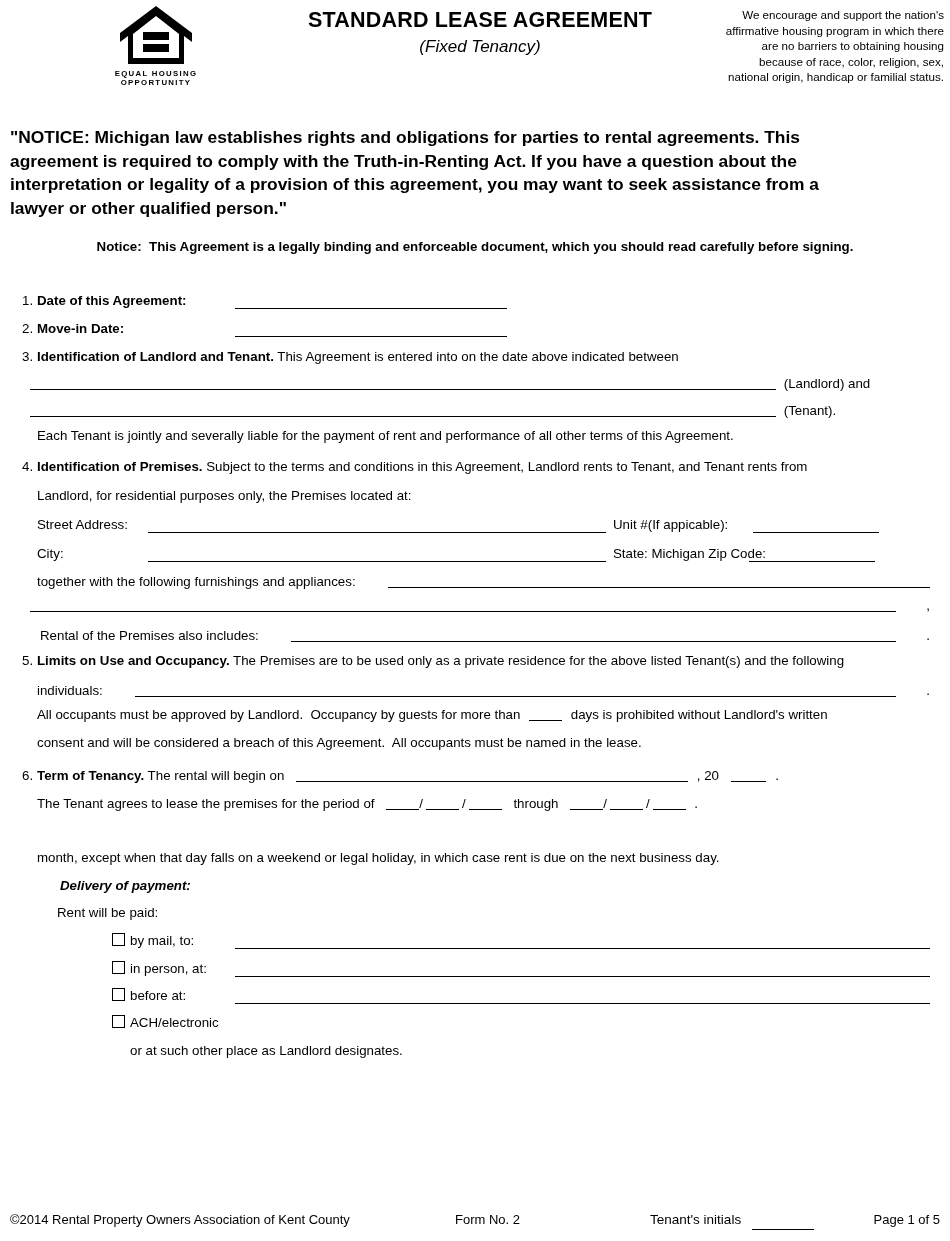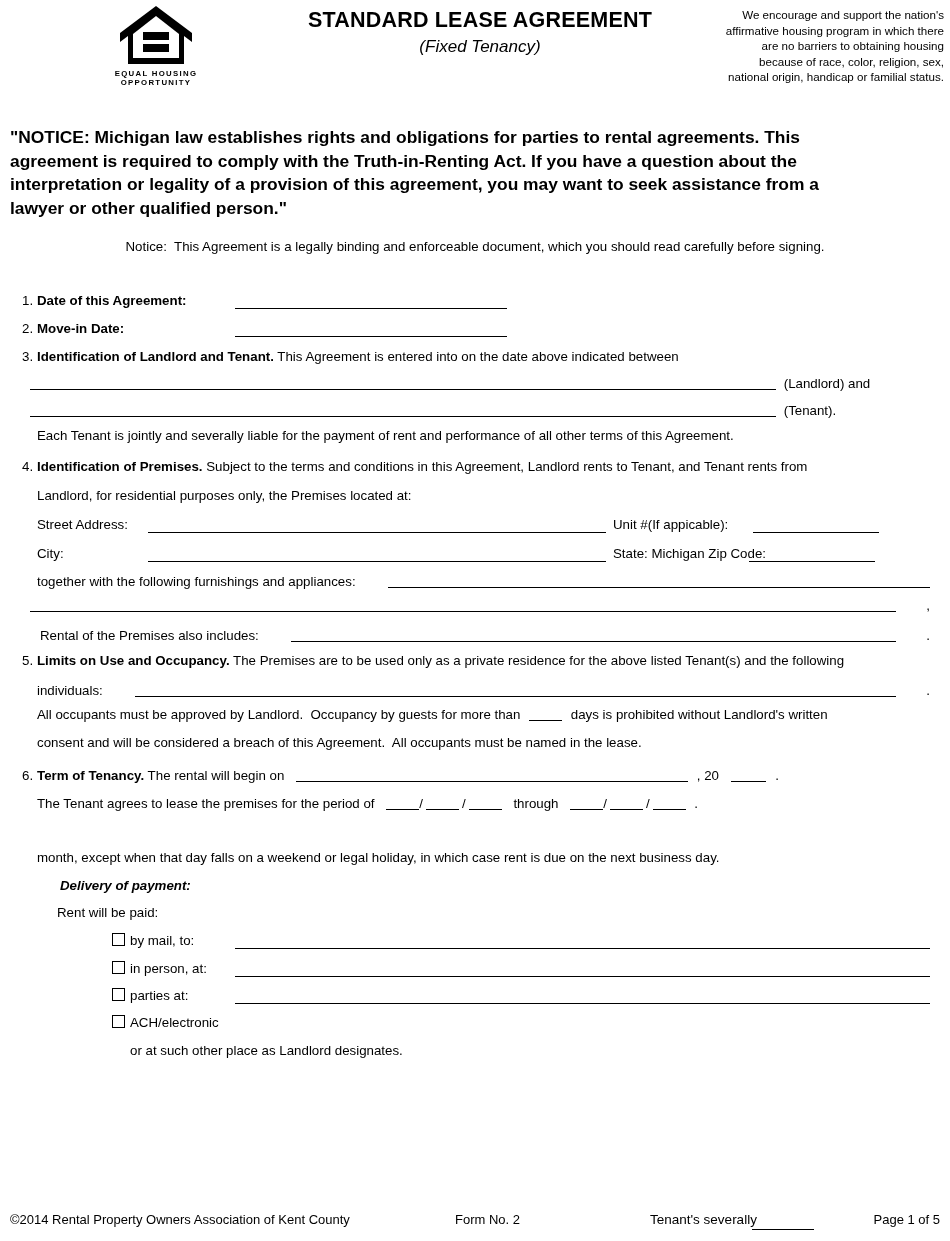--- a/index.html
+++ b/index.html
@@ -20,21 +20,21 @@
   .title-block { position:absolute; left:240px; top:8px; width:480px; text-align:center; }
   .doc-title { font-size:21.5px; font-weight:bold; letter-spacing:.2px; }
   .doc-subtitle { font-size:17px; font-style:italic; margin-top:4px; }
   .right-note { position:absolute; right:6px; top:7px; width:270px; text-align:right;
                 font-size:11.6px; line-height:15.6px; }
 
   
   .notice-main { position:absolute; left:10px; top:126px; width:935px;
                  font-weight:bold; font-size:17.4px; line-height:23.6px; }
   .notice-sub  { position:absolute; left:0; top:239px; width:100%; text-align:center;
-                 font-weight:normal; font-size:13.3px; }
+                 font-weight:bold; font-size:13.3px; }
 
   
   .row { position:absolute; left:22px; right:20px; height:20px; line-height:17px; white-space:nowrap; }
   .row.flex { display:flex; align-items:baseline;gap:27px; }
   .num { display:inline-block; width:15px; }
   .ind { margin-left:15px; }     
 
   .blank { display:inline-block; border-bottom:1.4px solid #000; height:14px;
            position:relative; top:2px; }
   .fill { flex:1 1 auto; }
@@ -190,32 +190,32 @@
     <span class="abs-lbl" style="left:108px;">by mail, to:</span>
     <span class="abs-blank" style="left:213px; right:0;"></span>
   </div>
   <div class="row" style="top:960px">
     <span class="cb" style="left:90px;"></span>
     <span class="abs-lbl" style="left:108px;">in person, at:</span>
     <span class="abs-blank" style="left:213px; right:0;"></span>
   </div>
   <div class="row" style="top:987px">
     <span class="cb" style="left:90px;"></span>
-    <span class="abs-lbl" style="left:108px;">parties at:</span>
+    <span class="abs-lbl" style="left:108px;">before at:</span>
     <span class="abs-blank" style="left:213px; right:0;"></span>
   </div>
   <div class="row" style="top:1014px">
     <span class="cb" style="left:90px;"></span>
     <span class="abs-lbl" style="left:108px;">ACH/electronic</span>
   </div>
   <div class="row" style="top:1042px">
     <span style="margin-left:108px;">or at such other place as Landlord designates.</span>
   </div>
 
   <div class="footer">
     <span class="abs-lbl" style="left:0;">©2014 Rental Property Owners Association of Kent County</span>
     <span class="abs-lbl" style="left:445px;">Form No. 2</span>
-    <span class="abs-lbl" style="left:640px; font-size:13.5px;">Tenant's severally</span>
+    <span class="abs-lbl" style="left:640px; font-size:13.5px;">Tenant's initials</span>
     <span class="abs-blank" style="left:742px; width:62px; top:2px;"></span>
     <span class="abs-lbl" style="right:0;">Page 1 of 5</span>
   </div>
 
 </div>
 
 </body></html>

